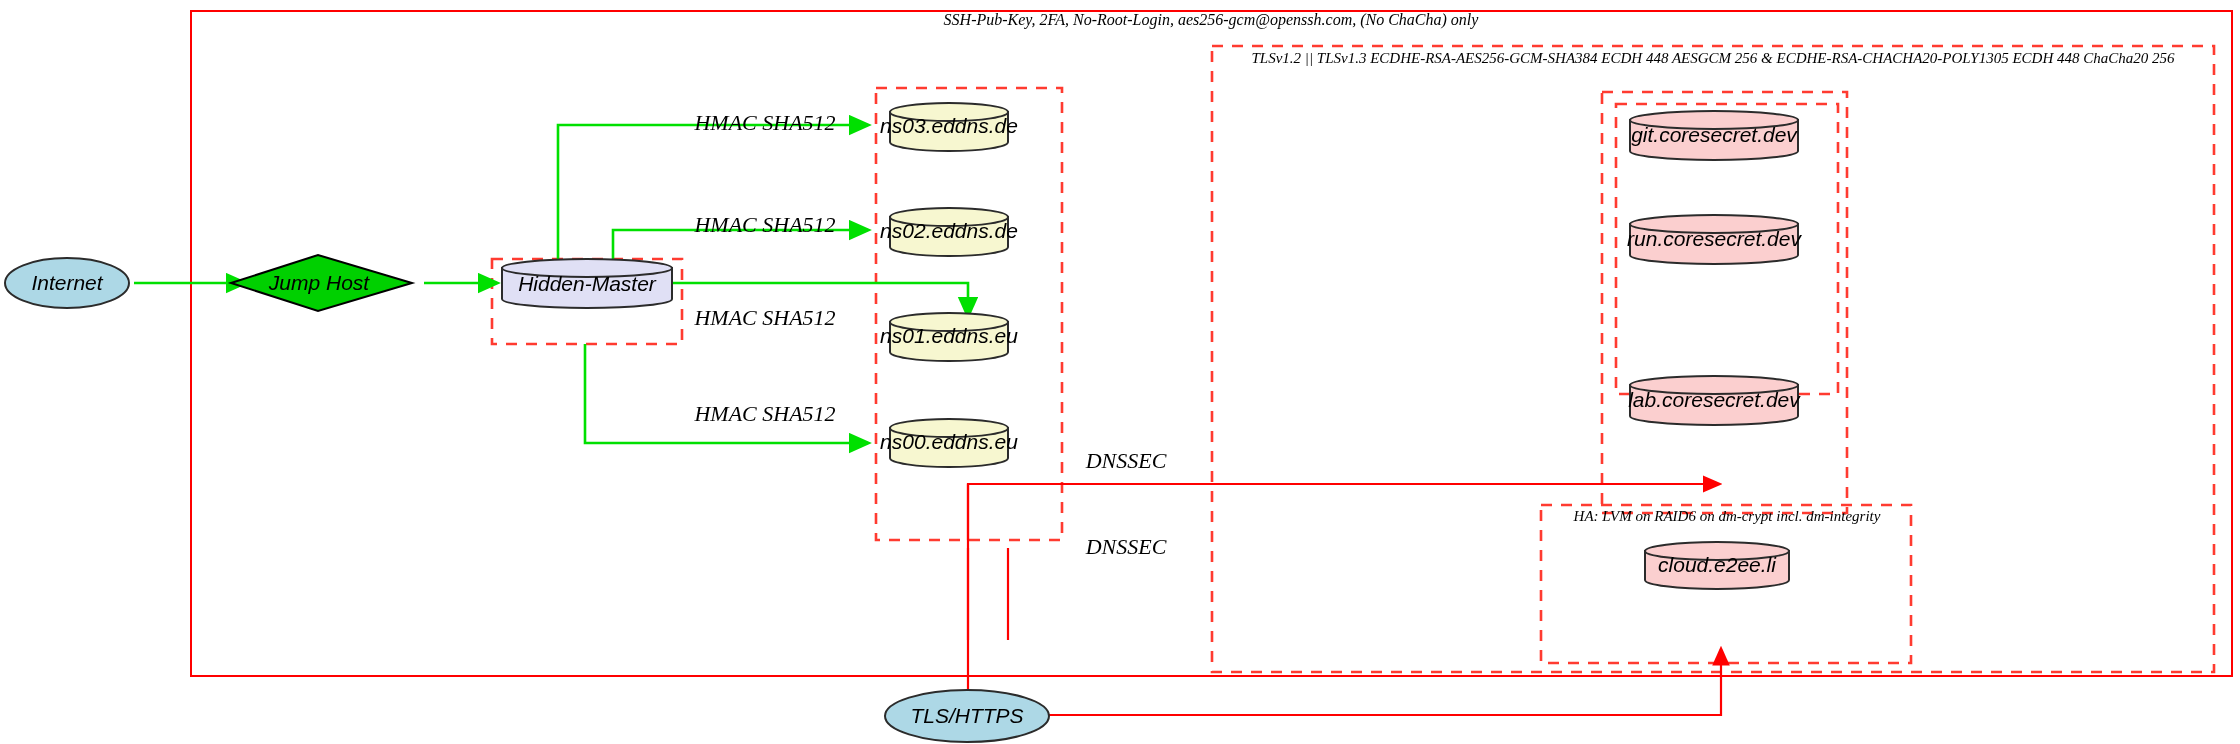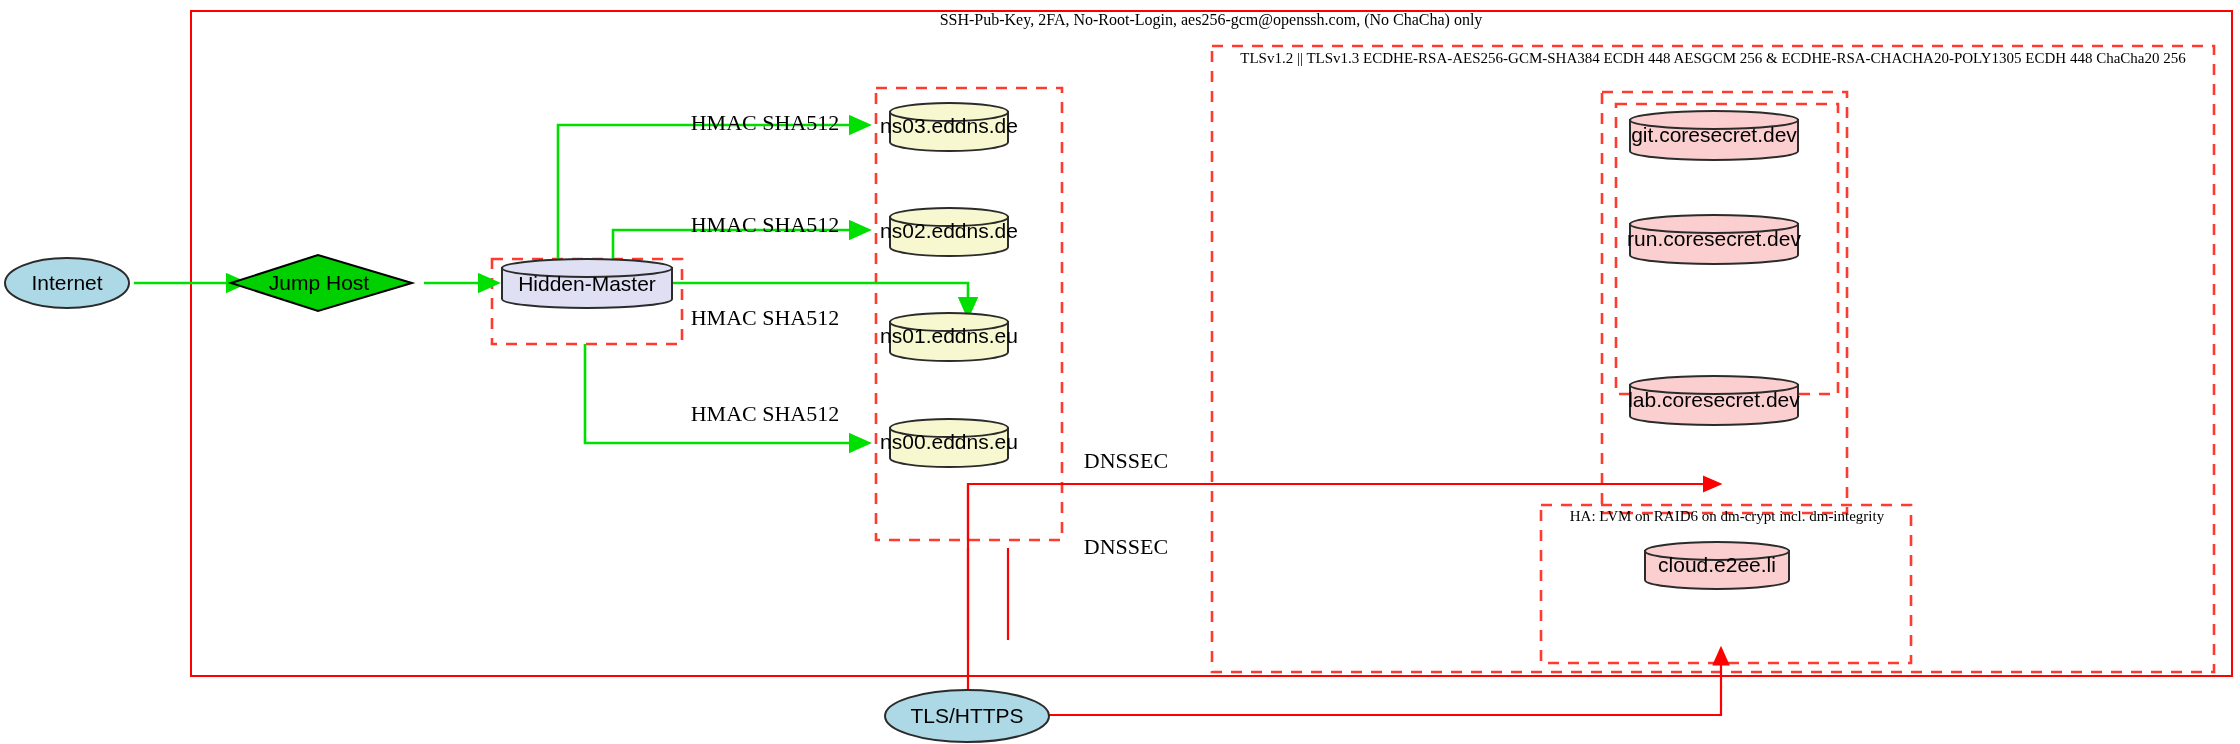--- a/index.html
+++ b/index.html
@@ -1,18 +1,18 @@
 <!DOCTYPE html>
 <html><head>
 <meta charset="utf-8">
 <style>
   html,body{margin:0;padding:0;background:#ffffff;}
   body{width:2240px;height:744px;position:relative;overflow:hidden;
        font-family:"Liberation Sans", sans-serif;}
-  #stage{position:absolute;left:0;top:0;width:2240px;height:712px;}
+  #stage{position:absolute;left:0;top:0;width:2240px;height:712px;font-style:italic;}
   svg#canvas{position:absolute;left:0;top:0;width:2240px;height:744px;}
   .node-label{
     font-family:"Liberation Sans", sans-serif;
     font-size:21px;fill:#000000;dominant-baseline:middle;text-anchor:middle;
     pointer-events:none;
   }
   .edge-label{
     font-family:"Liberation Serif", serif;
     font-size:22px;fill:#000000;dominant-baseline:middle;text-anchor:middle;
   }

